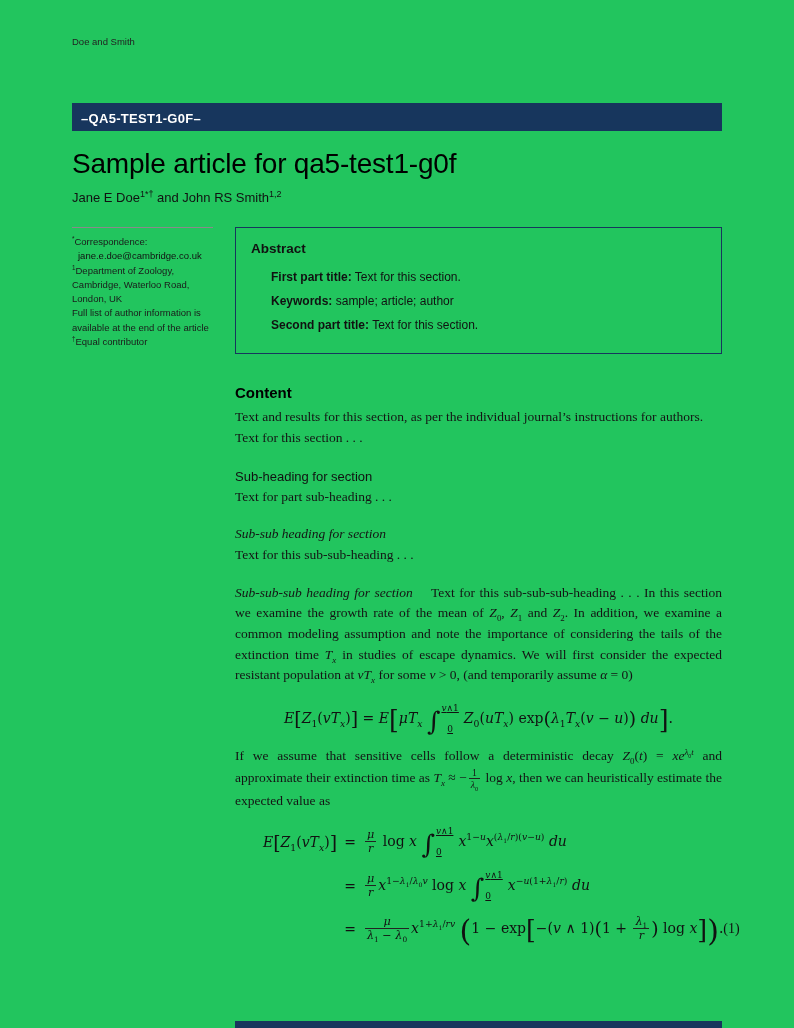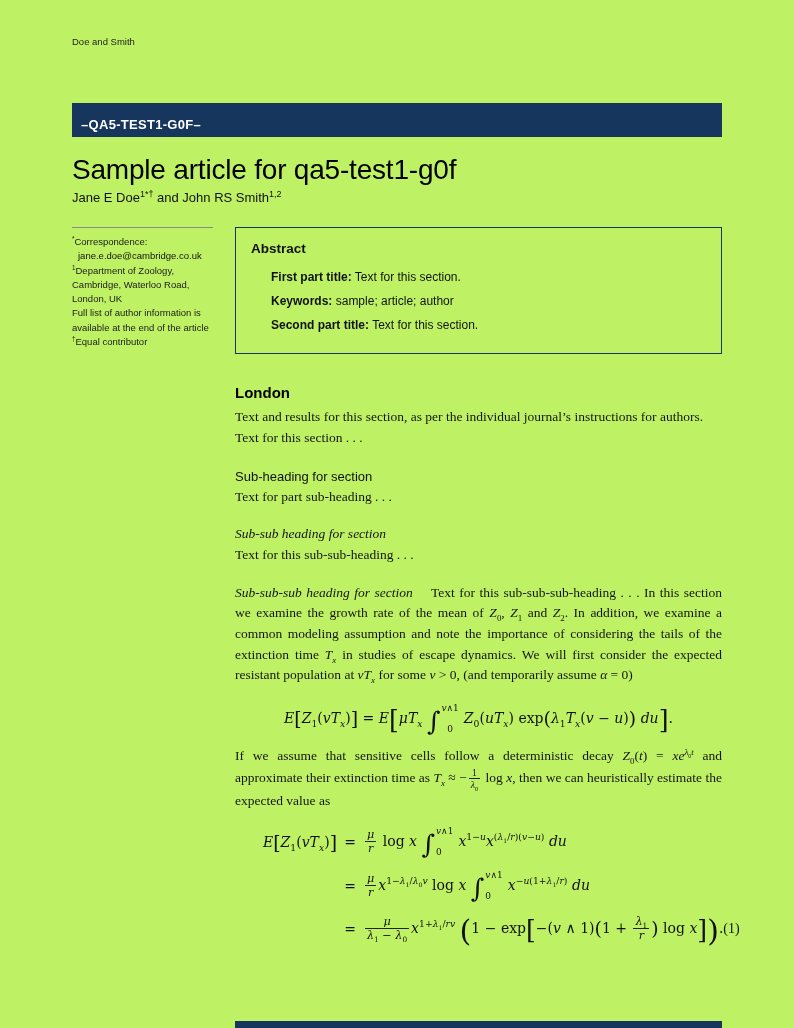--- a/index.html
+++ b/index.html
@@ -1,28 +1,28 @@
 <!DOCTYPE html>
 <html><head>
 <meta charset="utf-8">
 <style>
   html,body{margin:0;padding:0;background:#ffffff;}
-  .page{position:relative;width:794px;height:1028px;background:#bef264;box-sizing:border-box;
+  .page{position:relative;width:794px;height:1028px;background:#22c55e;box-sizing:border-box;
         padding:36px 72px 0;font-family:"Liberation Serif","DejaVu Serif",serif;color:#141414;overflow:hidden;}
   .page sup{font-size:0.66em;line-height:0;}
   .page sub{font-size:0.66em;line-height:0;}
 
   .running-head{font-family:"Liberation Sans","DejaVu Sans",sans-serif;font-size:9.5px;color:#222;}
 
-  .banner{margin-top:56px;padding:14px 9px 5px;color:#fff;
+  .banner{margin-top:56px;padding:8px 9px 5px;color:#fff;
           font-family:"Liberation Sans","DejaVu Sans",sans-serif;font-weight:bold;font-size:13px;letter-spacing:.3px;}
 
   .title{margin:17px 0 0;font-family:"Liberation Sans","DejaVu Sans",sans-serif;font-size:28px;
          font-weight:500;color:#000;letter-spacing:-.2px;}
-  .authors{margin-top:4px;font-family:"Liberation Sans","DejaVu Sans",sans-serif;font-size:13px;color:#111;}
+  .authors{margin-top:10px;font-family:"Liberation Sans","DejaVu Sans",sans-serif;font-size:13px;color:#111;}
   .authors sup{font-size:9px;}
 
   .cols{display:flex;gap:22px;margin-top:22px;}
   .sidebar{flex:0 0 141px;width:141px;font-family:"Liberation Sans","DejaVu Sans",sans-serif;
            font-size:9.5px;line-height:1.5;color:#1a1a1a;border-top:1px solid #8a8a8a;padding-top:7px;}
   .sidebar .email{color:#111;padding-left:6px;}
   .main{flex:1;min-width:0;}
 
   .abstract{border:1px solid #17365d;padding:11px 15px 13px;
             font-family:"Liberation Sans","DejaVu Sans",sans-serif;font-size:12px;line-height:1.5;color:#111;}
@@ -49,21 +49,21 @@
   .c-num{justify-self:end;font-family:"Liberation Serif",serif;}
 
   .frac{display:inline-block;vertical-align:middle;text-align:center;line-height:1.2;
         font-size:0.8em;margin:0 2px;font-style:normal;}
   .frac .top{display:block;border-bottom:1px solid #222;padding:0 2px;}
   .frac .bot{display:block;padding:0 2px;}
   .frac.sm{font-size:0.72em;}
 
   .ints{font-size:26px;line-height:0;vertical-align:-7px;font-style:normal;font-family:"DejaVu Serif",serif;}
   .intl{display:inline-flex;flex-direction:column;justify-content:space-between;height:30px;
-        vertical-align:middle;font-size:9px;line-height:1;margin:0 5px 0 1px;font-style:normal;}
+        vertical-align:middle;font-size:9px;line-height:1;margin:0 5px 0 1px;font-style:normal;text-decoration:underline;}
   .bgA{font-size:1.35em;line-height:0;vertical-align:-0.13em;font-style:normal;}
   .bgB{font-size:1.8em;line-height:0;vertical-align:-0.23em;font-style:normal;}
   .bgC{font-size:2.15em;line-height:0;vertical-align:-0.26em;font-style:normal;}
 
   .footer-bar{position:absolute;left:235px;right:72px;bottom:0;height:7px;}
 </style>
 </head>
 <body>
 
 <div class="page">
@@ -97,21 +97,21 @@
         <div class="ab-row">
           <span class="ab-label">Keywords:</span>
           <span>sample; article; author</span>
         </div>
         <div class="ab-row">
           <span class="ab-label">Second part title:</span>
           <span>Text for this section.</span>
         </div>
       </div>
 
-      <h3 class="sec">London</h3>
+      <h3 class="sec">Content</h3>
       <p class="body-par">Text and results for this section, as per the individual journal’s instructions for authors.</p>
 
       <p class="body-par">Text for this section . . .</p>
 
       <div class="subhead">Sub-heading for section</div>
       <p class="body-par">Text for part sub-heading . . .</p>
 
       <div class="subsubhead">Sub-sub heading for section</div>
       <p class="body-par">Text for this sub-sub-heading . . .</p>
 

